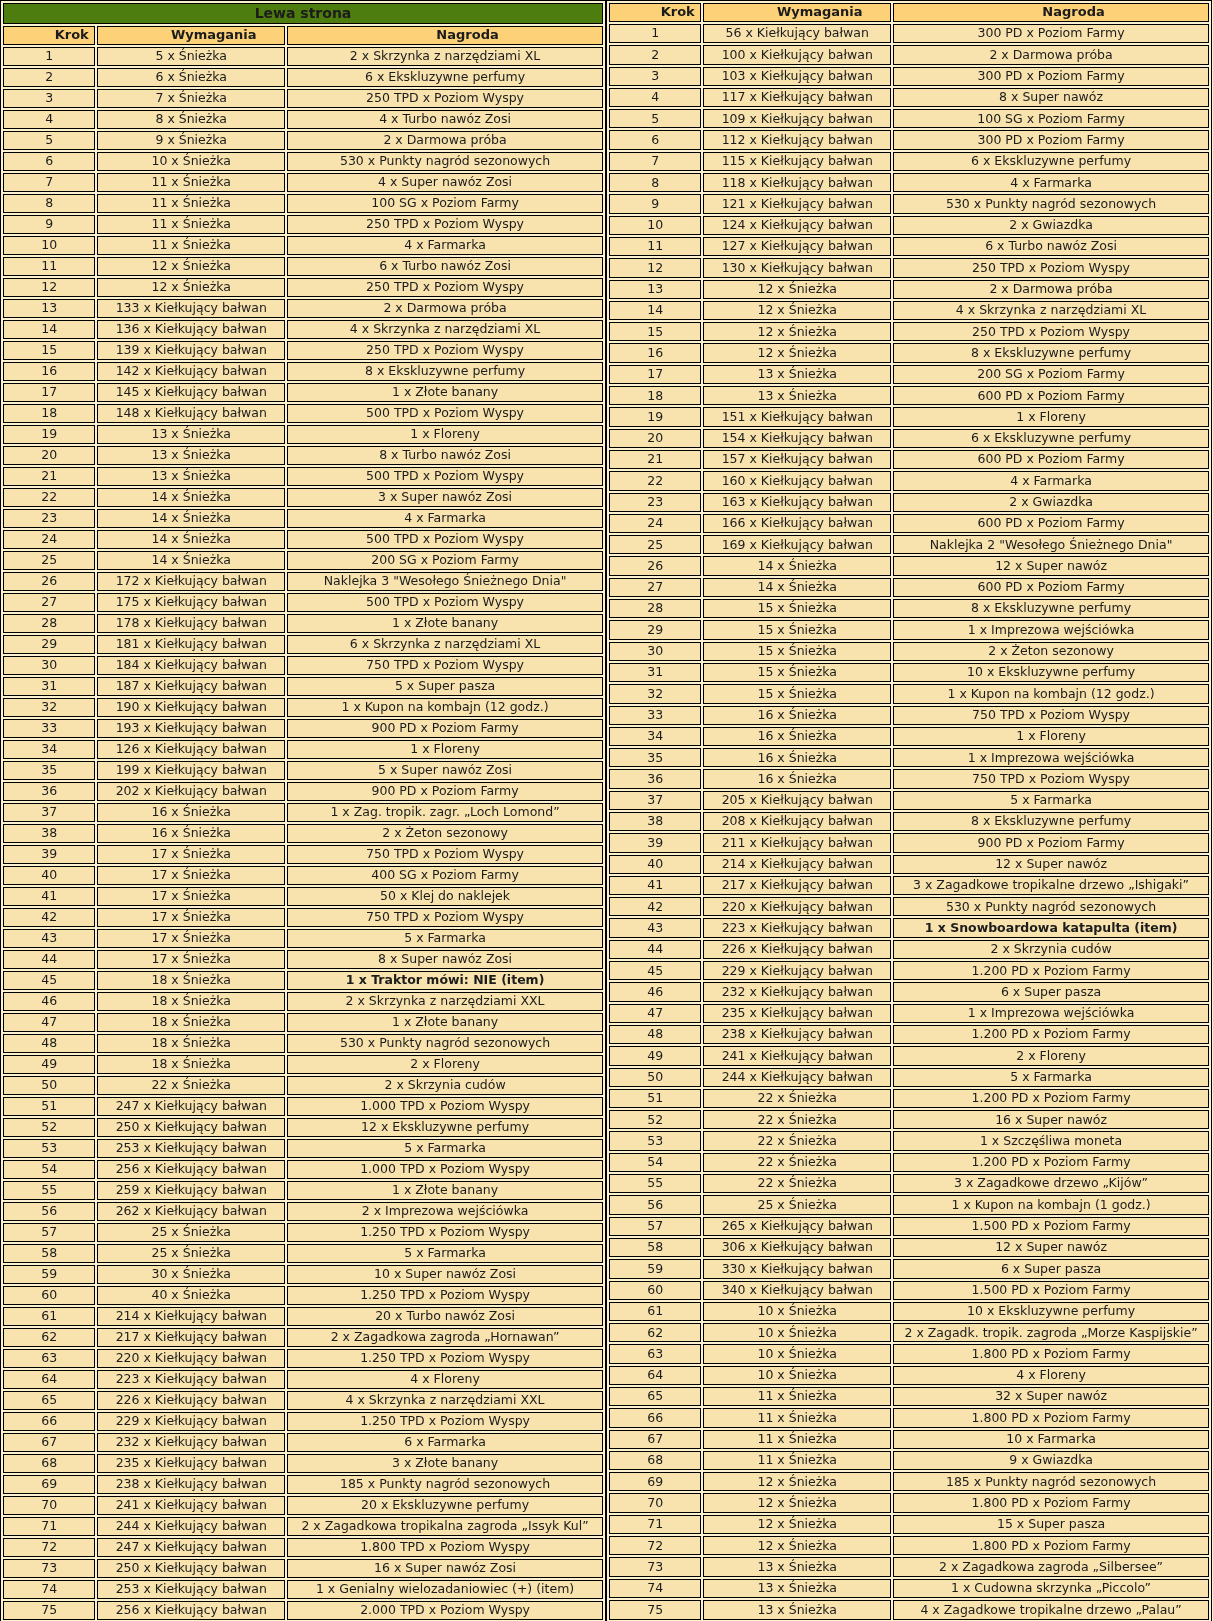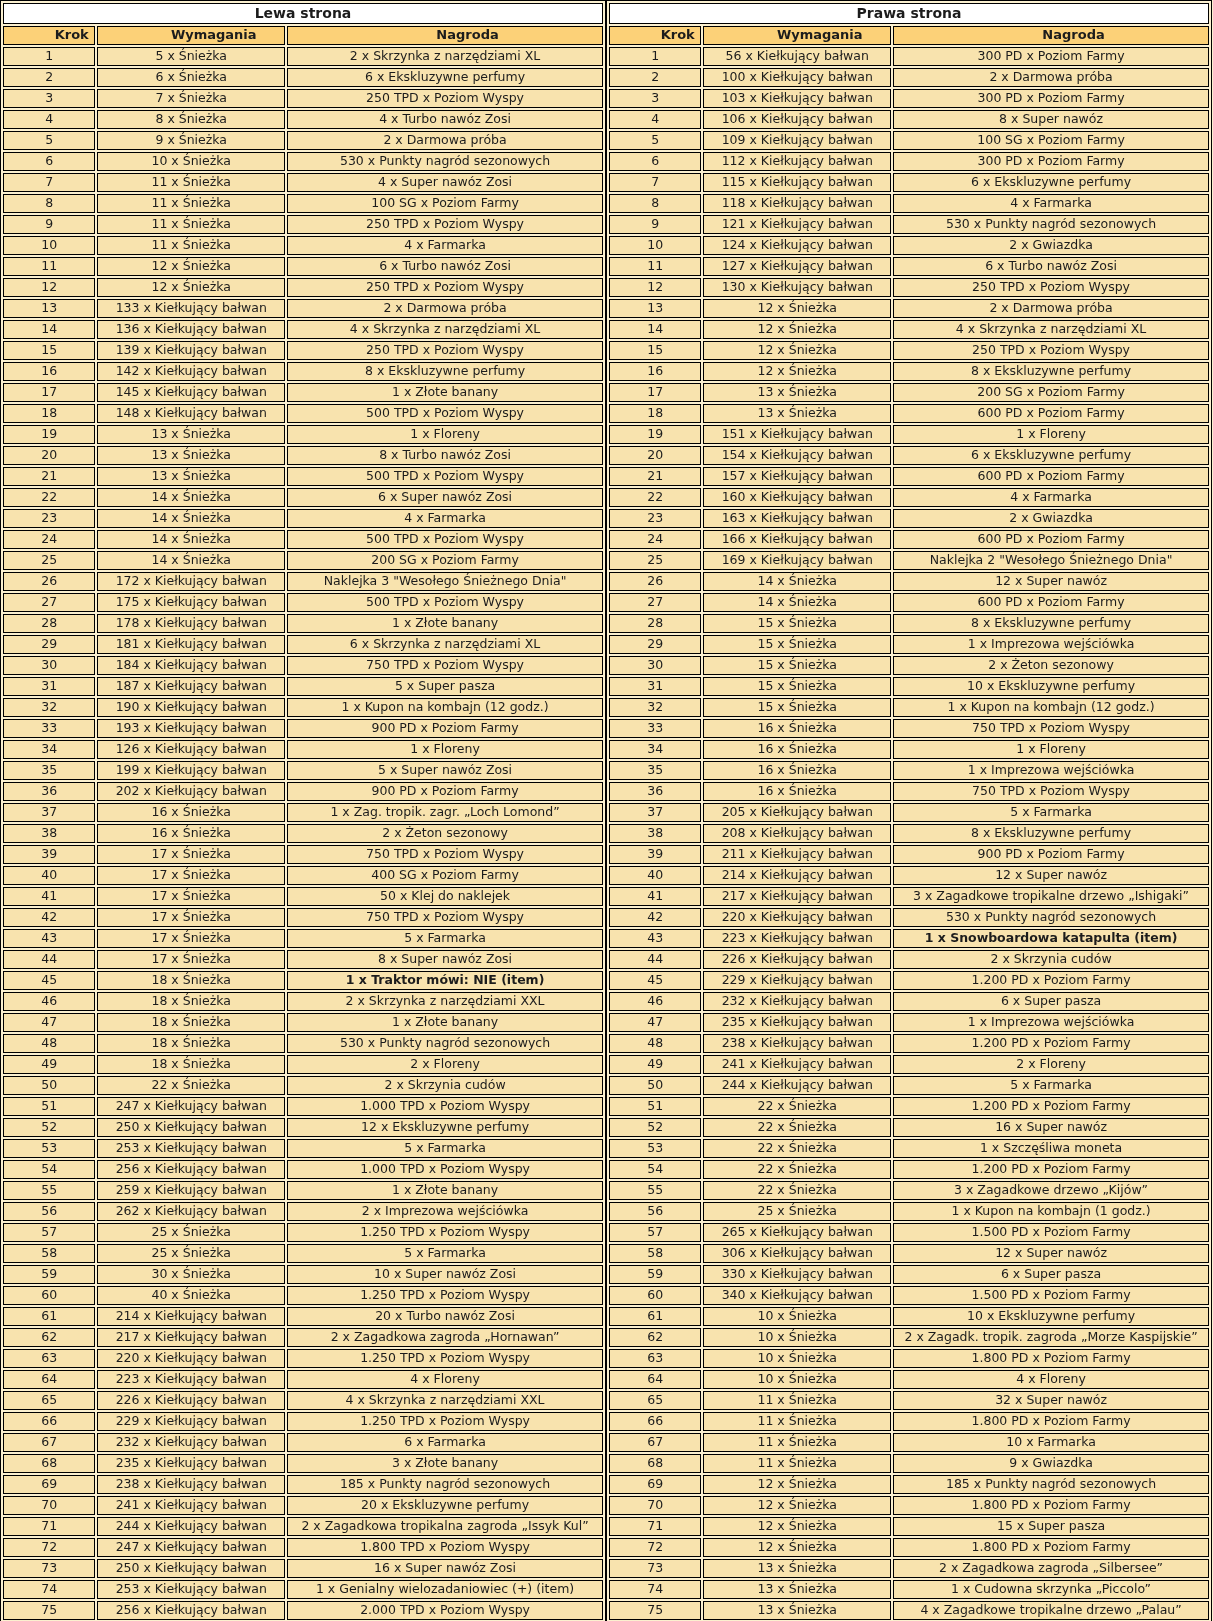--- a/index.html
+++ b/index.html
@@ -29,21 +29,21 @@
     height: 17px;
     padding: 0 3px;
     text-align: center;
     vertical-align: middle;
     font-size: 12.5px;
     line-height: 1.15;
     overflow: hidden;
     white-space: nowrap;
   }
   th.title {
-    background: #ffffff;
+    background: #4d7c0f;
     font-weight: bold;
     font-size: 14px;
     height: 19px;
   }
   th.colh {
     background: #fcd178;
     font-weight: bold;
     font-size: 13px;
     padding-left: 48px;
   }
@@ -173,21 +173,21 @@
           <td>8 x Turbo nawóz Zosi</td>
         </tr>
         <tr>
           <td>21</td>
           <td>13 x Śnieżka</td>
           <td>500 TPD x Poziom Wyspy</td>
         </tr>
         <tr>
           <td>22</td>
           <td>14 x Śnieżka</td>
-          <td>6 x Super nawóz Zosi</td>
+          <td>3 x Super nawóz Zosi</td>
         </tr>
         <tr>
           <td>23</td>
           <td>14 x Śnieżka</td>
           <td>4 x Farmarka</td>
         </tr>
         <tr>
           <td>24</td>
           <td>14 x Śnieżka</td>
           <td>500 TPD x Poziom Wyspy</td>
@@ -451,23 +451,20 @@
   </table>
 
   <table class="side">
     <colgroup>
         <col class="c1">
         <col class="c2">
         <col class="c3">
       </colgroup>
     <thead>
       <tr>
-        <th colspan="3" class="title">Prawa strona</th>
-      </tr>
-      <tr>
         <th class="colh">Krok</th>
         <th class="colh">Wymagania</th>
         <th class="colh">Nagroda</th>
       </tr>
     </thead>
     <tbody>
         <tr>
           <td>1</td>
           <td>56 x Kiełkujący bałwan</td>
           <td>300 PD x Poziom Farmy</td>
@@ -477,21 +474,21 @@
           <td>100 x Kiełkujący bałwan</td>
           <td>2 x Darmowa próba</td>
         </tr>
         <tr>
           <td>3</td>
           <td>103 x Kiełkujący bałwan</td>
           <td>300 PD x Poziom Farmy</td>
         </tr>
         <tr>
           <td>4</td>
-          <td>106 x Kiełkujący bałwan</td>
+          <td>117 x Kiełkujący bałwan</td>
           <td>8 x Super nawóz</td>
         </tr>
         <tr>
           <td>5</td>
           <td>109 x Kiełkujący bałwan</td>
           <td>100 SG x Poziom Farmy</td>
         </tr>
         <tr>
           <td>6</td>
           <td>112 x Kiełkujący bałwan</td>

